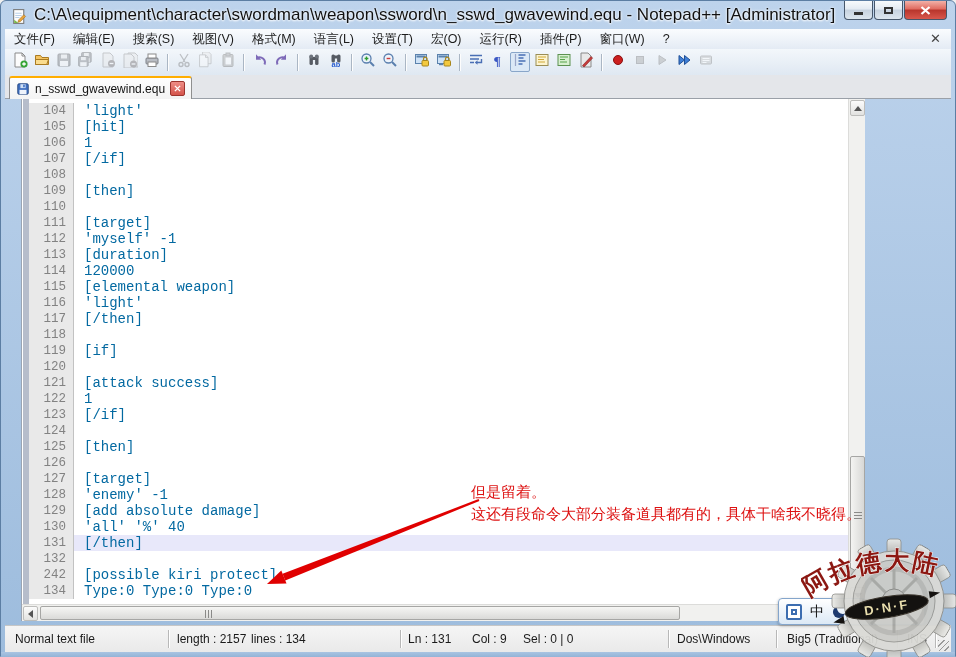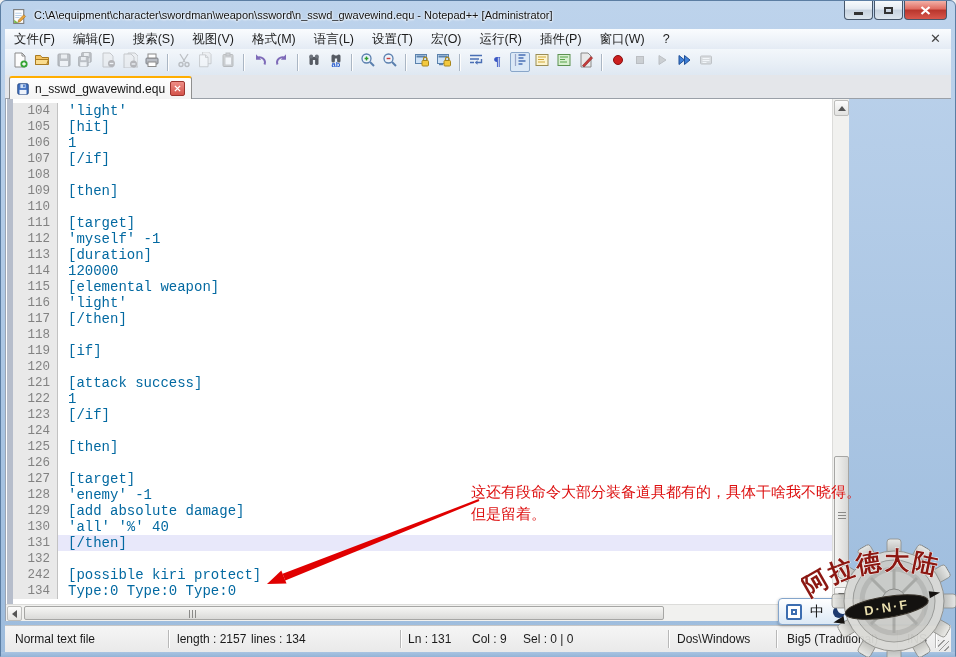--- a/index.html
+++ b/index.html
@@ -2,21 +2,21 @@
 <html><head>
 <meta charset="utf-8">
 <style>
   html,body{margin:0;padding:0;width:956px;height:657px;overflow:hidden;background:#f0f0f0;
     font-family:"Liberation Sans","DejaVu Sans",sans-serif;}
   .window{position:absolute;inset:0;background:linear-gradient(#bdd3ec,#9dbcdd);
     border:1px solid #5c7ea3;border-radius:6px 6px 0 0;box-sizing:border-box;}
   
   .titlebar{position:absolute;left:0;top:0;right:0;height:28px;display:flex;align-items:center;}
   .app-icon{margin:2px 6px 0 10px;width:17px;height:17px;flex:0 0 auto;}
-  .title-text{font-size:11px;color:#111;text-shadow:0 0 3px #fff,0 1px 2px #fff;white-space:nowrap;}
+  .title-text{font-size:17px;color:#111;text-shadow:0 0 3px #fff,0 1px 2px #fff;white-space:nowrap;}
   .wctrls{position:absolute;right:8px;top:0;display:flex;}
   .wbtn{width:29px;height:19px;border:1px solid #46566a;border-top:none;border-radius:0 0 4px 4px;
     background:linear-gradient(#f7fafc 0%,#e3eaf2 45%,#c6d2df 50%,#dde6ef 100%);
     display:flex;align-items:center;justify-content:center;margin-left:1px;box-sizing:border-box;}
   .wbtn.close{width:43px;background:linear-gradient(#f2b1a8 0%,#e06a5f 45%,#b8352c 50%,#d8574c 100%);}
   .glyph-min{width:9px;height:3px;background:#333;margin-top:6px;}
   .glyph-restore{width:9px;height:7px;border:2px solid #333;box-sizing:border-box;}
   
   .menubar{position:absolute;left:4px;right:4px;top:28px;height:20px;
     background:linear-gradient(#fafcfe,#e4ebf4);border-bottom:1px solid #cdd8e4;
@@ -34,21 +34,21 @@
   
   .tabbar{position:absolute;left:4px;right:4px;top:74px;height:24px;background:#e4e6ea;border-bottom:1px solid #9aa0a8;box-sizing:border-box;}
   .tab{position:absolute;left:4px;top:1px;height:23px;display:flex;align-items:center;gap:5px;
     padding:0 6px 0 6px;background:linear-gradient(#fefefe,#f3f3f3);
     border:1px solid #8f8f8f;border-bottom:none;border-top:2px solid #ffae00;border-radius:3px 3px 0 0;box-sizing:border-box;z-index:2;}
   .tab-label{font-size:12px;color:#111;font-family:"Liberation Sans","DejaVu Sans",sans-serif;}
   .tab-close{width:13px;height:13px;background:linear-gradient(#ee8d86,#d4544b);border:1px solid #9c342e;border-radius:2px;
     display:flex;align-items:center;justify-content:center;}
   .tab-close svg{width:7px;height:7px;}
   
-  .editor{position:absolute;left:4px;top:98px;width:844px;height:522px;background:#fff;box-sizing:border-box;border-left:1px solid #9aa4b2;}
+  .editor{position:absolute;left:20px;top:98px;width:844px;height:522px;background:#fff;box-sizing:border-box;border-left:1px solid #9aa4b2;}
   .margin-strip{position:absolute;left:1px;top:0;width:6px;height:505px;background:#b6bdcb;}
   .rows{position:absolute;left:7px;top:4px;right:17px;}
   .row{display:flex;height:16px;line-height:16px;font-family:"Liberation Mono","DejaVu Sans Mono",monospace;}
   .row .ln{flex:0 0 45px;box-sizing:border-box;padding-right:7px;text-align:right;color:#828282;
     background:#e9e9e9;border-right:1px solid #c2c2c2;font-size:12.5px;}
   .row .code{flex:1;padding-left:10px;font-size:14px;color:#0369a1;white-space:pre;}
   .row.cur .code{background:#e8e8fa;}
   
   .vscroll{position:absolute;right:0;top:0;width:17px;height:505px;background:#f1f1ef;border-left:1px solid #dcdcda;box-sizing:border-box;}
   .sarrow{position:absolute;left:1px;width:15px;height:16px;background:linear-gradient(#fcfcfc,#e2e2e0);border:1px solid #bdbdbb;border-radius:2px;box-sizing:border-box;
@@ -524,22 +524,22 @@
           <span class="grip-v"></span>
         </div>
       <div class="sarrow" style="right:1px;left:auto;">
           <span class="tri-right"></span>
         </div>
     </div>
     <div class="scorner"></div>
   </div>
 
   <div class="annotation">
+    <div>但是留着。</div>
     <div>这还有段命令大部分装备道具都有的，具体干啥我不晓得。</div>
-    <div>但是留着。</div>
   </div>
 
   <svg class="arrow-overlay" width="956" height="657" viewBox="0 0 956 657">
     <polygon points="477.6,498.1 478.4,499.9 284.2,579.4 281.6,572.8" fill="#e00000"></polygon>
     <polygon points="266,583 280.3,569.6 285.5,582.6" fill="#e00000"></polygon>
   </svg>
 
   <div class="statusbar">
     <div id="status-fields">
         <span class="sfield" style="left: 10px;">Normal text file</span>

